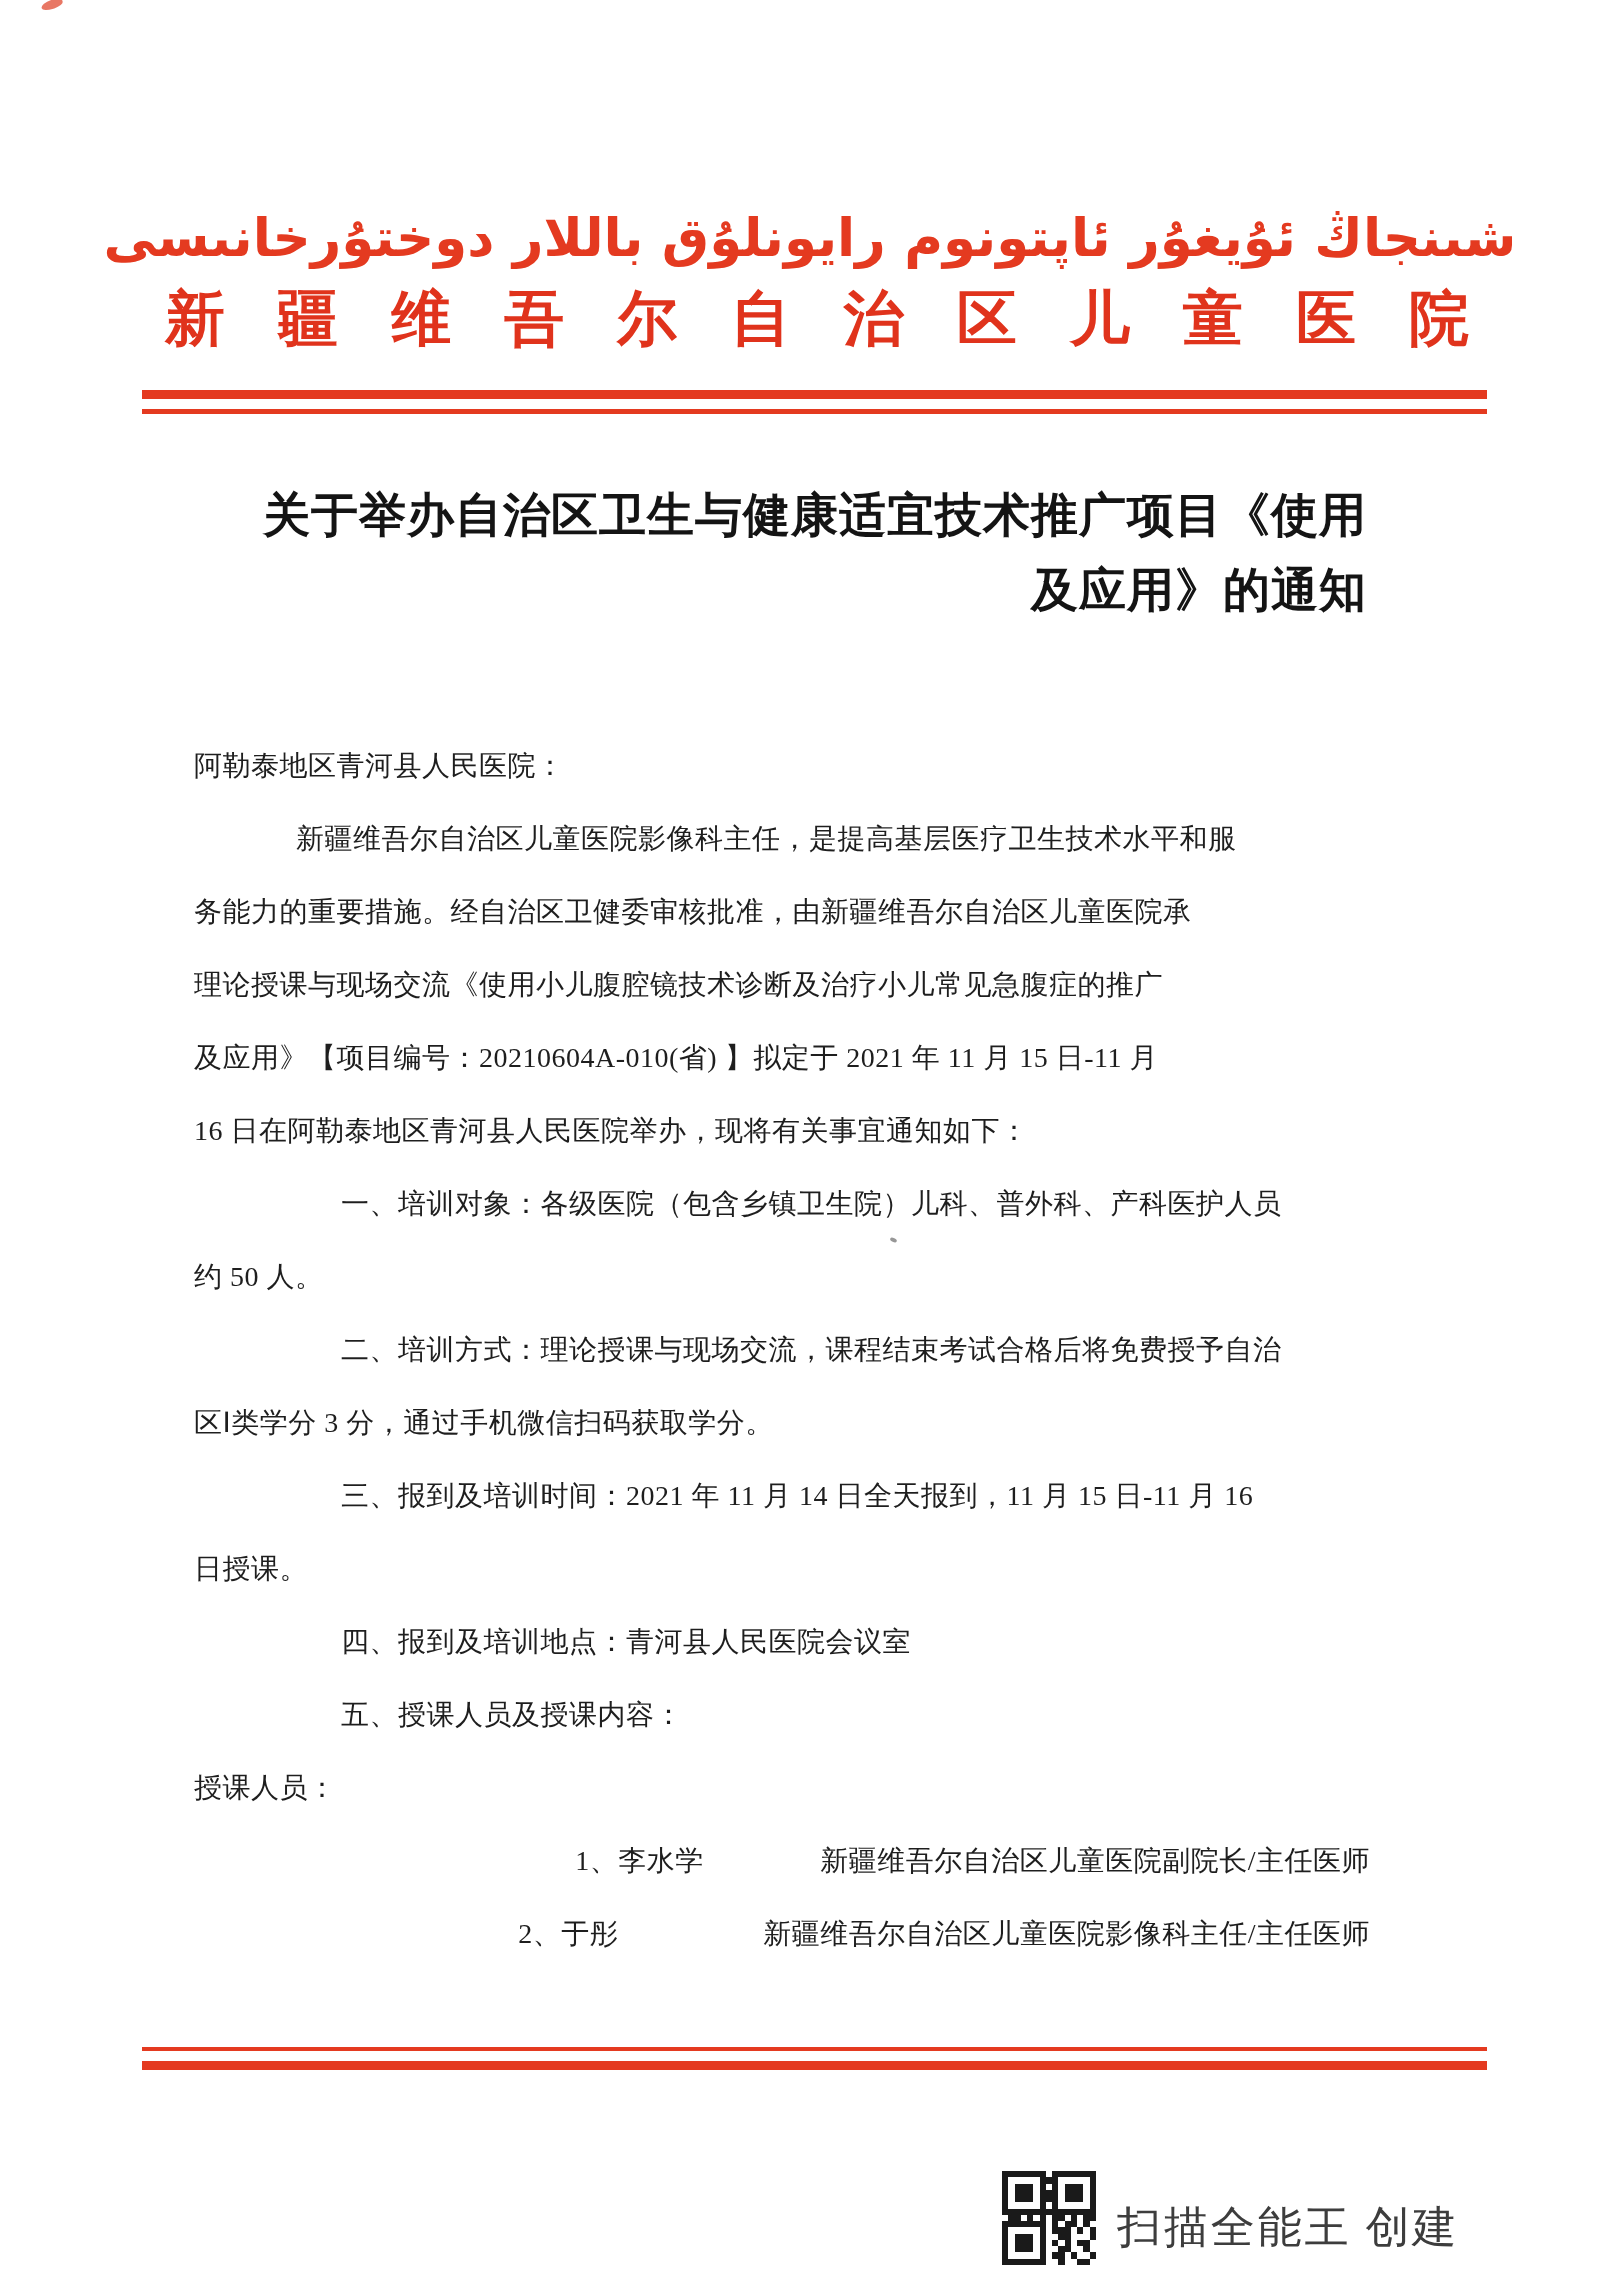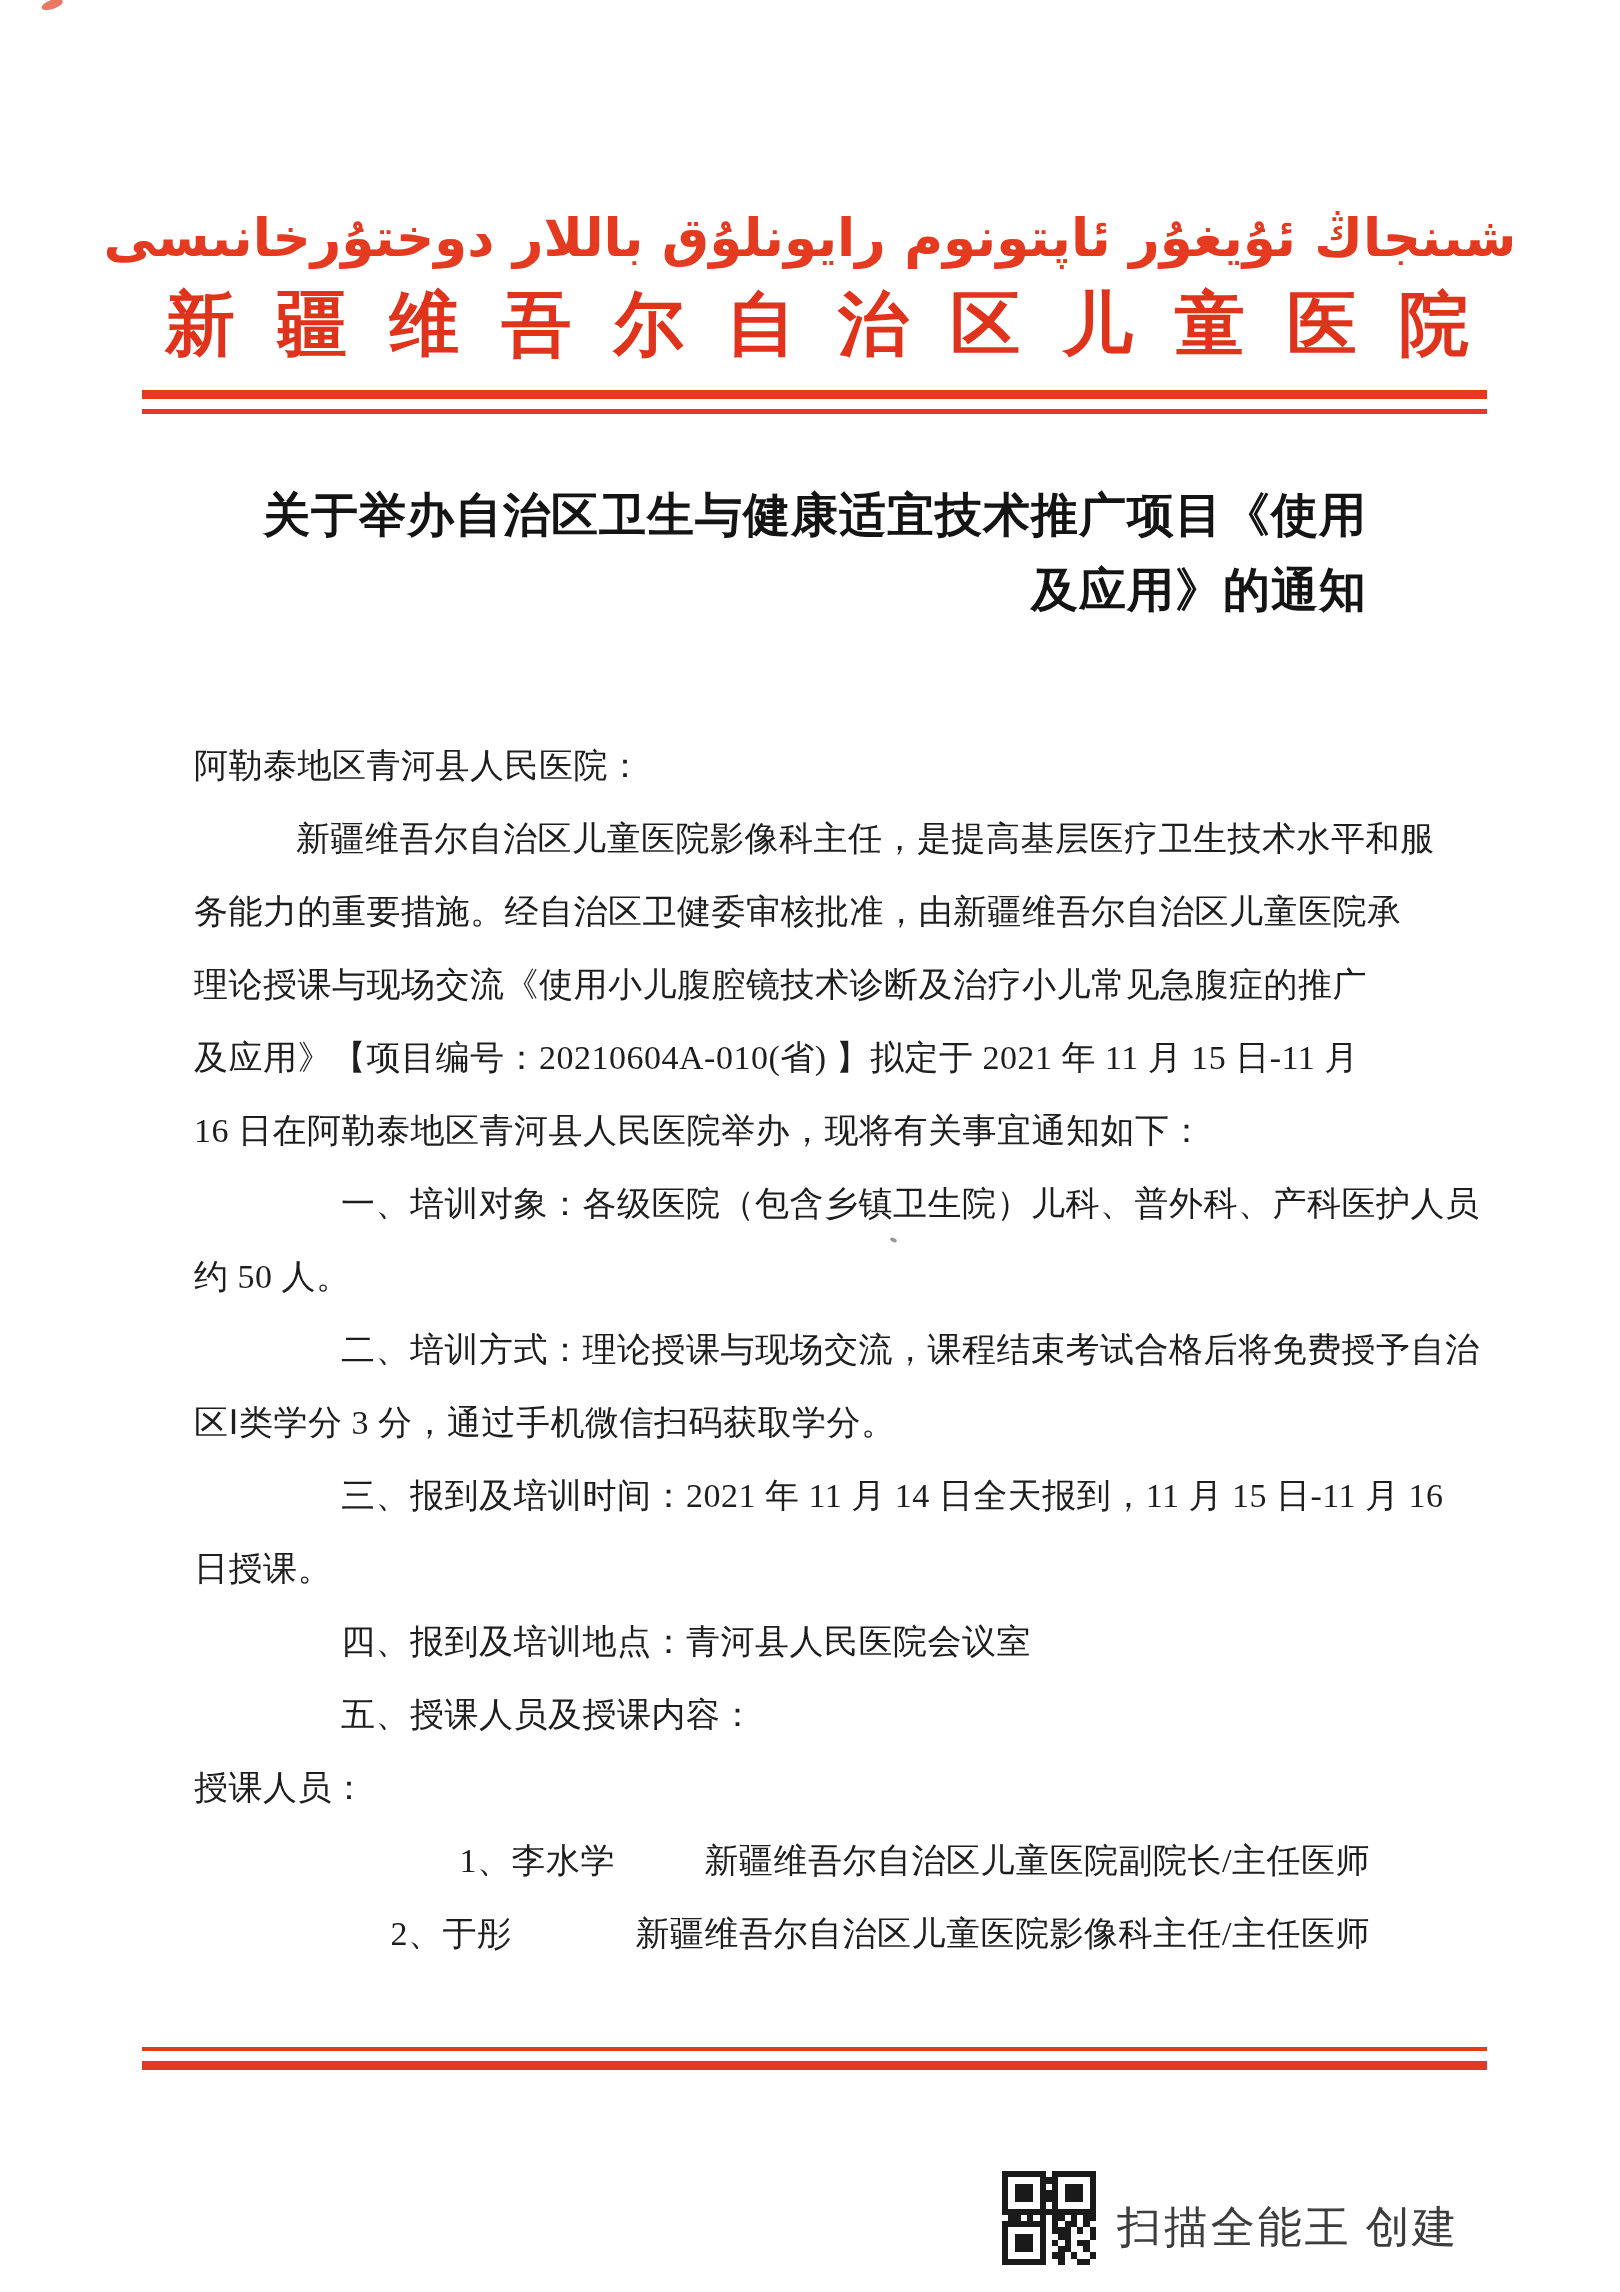--- a/index.html
+++ b/index.html
@@ -14,41 +14,41 @@
   
   .uyghur-name{
     position:absolute; top:201px; left:83px; right:83px;
     text-align:center; direction:rtl;
     font-family:"DejaVu Sans", sans-serif;
     font-size:53px; font-weight:bold; line-height:1.4;
     color:#e43a20;
   }
   .cn-name{
     position:absolute; top:288px; left:165px; width:1304px;
-    font-size:70px; font-weight:bold; line-height:1.05;
+    font-size:60px; font-weight:bold; line-height:1.05;
     color:#e0331c;
     text-align:justify; text-align-last:justify;
     font-family:"Liberation Serif", serif;
   }
   .rule{position:absolute; left:142px; width:1345px; background:#e43a20;}
   .rule-top-thick{top:390px; height:8.8px;}
   .rule-top-thin{top:409px; height:4.9px;}
   .rule-bot-thin{top:2047px; height:3.9px;}
   .rule-bot-thick{top:2061px; height:8.8px;}
   
   .doc-title{
     position:absolute; top:478px; left:186px; width:1181px;
     text-align:right; font-weight:bold;
     font-size:47px; line-height:75px; color:#141414;
     letter-spacing:1px;
   }
   
   .body-text{
     position:absolute; top:729px; left:194px; width:1176px;
-    font-size:34px; line-height:73px; color:#1e1e1e;
+    font-size:28px; line-height:73px; color:#1e1e1e;
     letter-spacing:0.5px;
   }
   .bline{white-space:nowrap;}
   .ind1{text-indent:102px;}
   .ind2{text-indent:147px;}
   .lect-row{display:flex; white-space:nowrap; padding-left:149px;justify-content:flex-end;}
   .lect-name{width:245px; flex:0 0 auto;}
   .lect-title{flex:0 0 auto;}
   
   .qr{position:absolute; left:1002px; top:2168px; width:94px; height:100px;}

